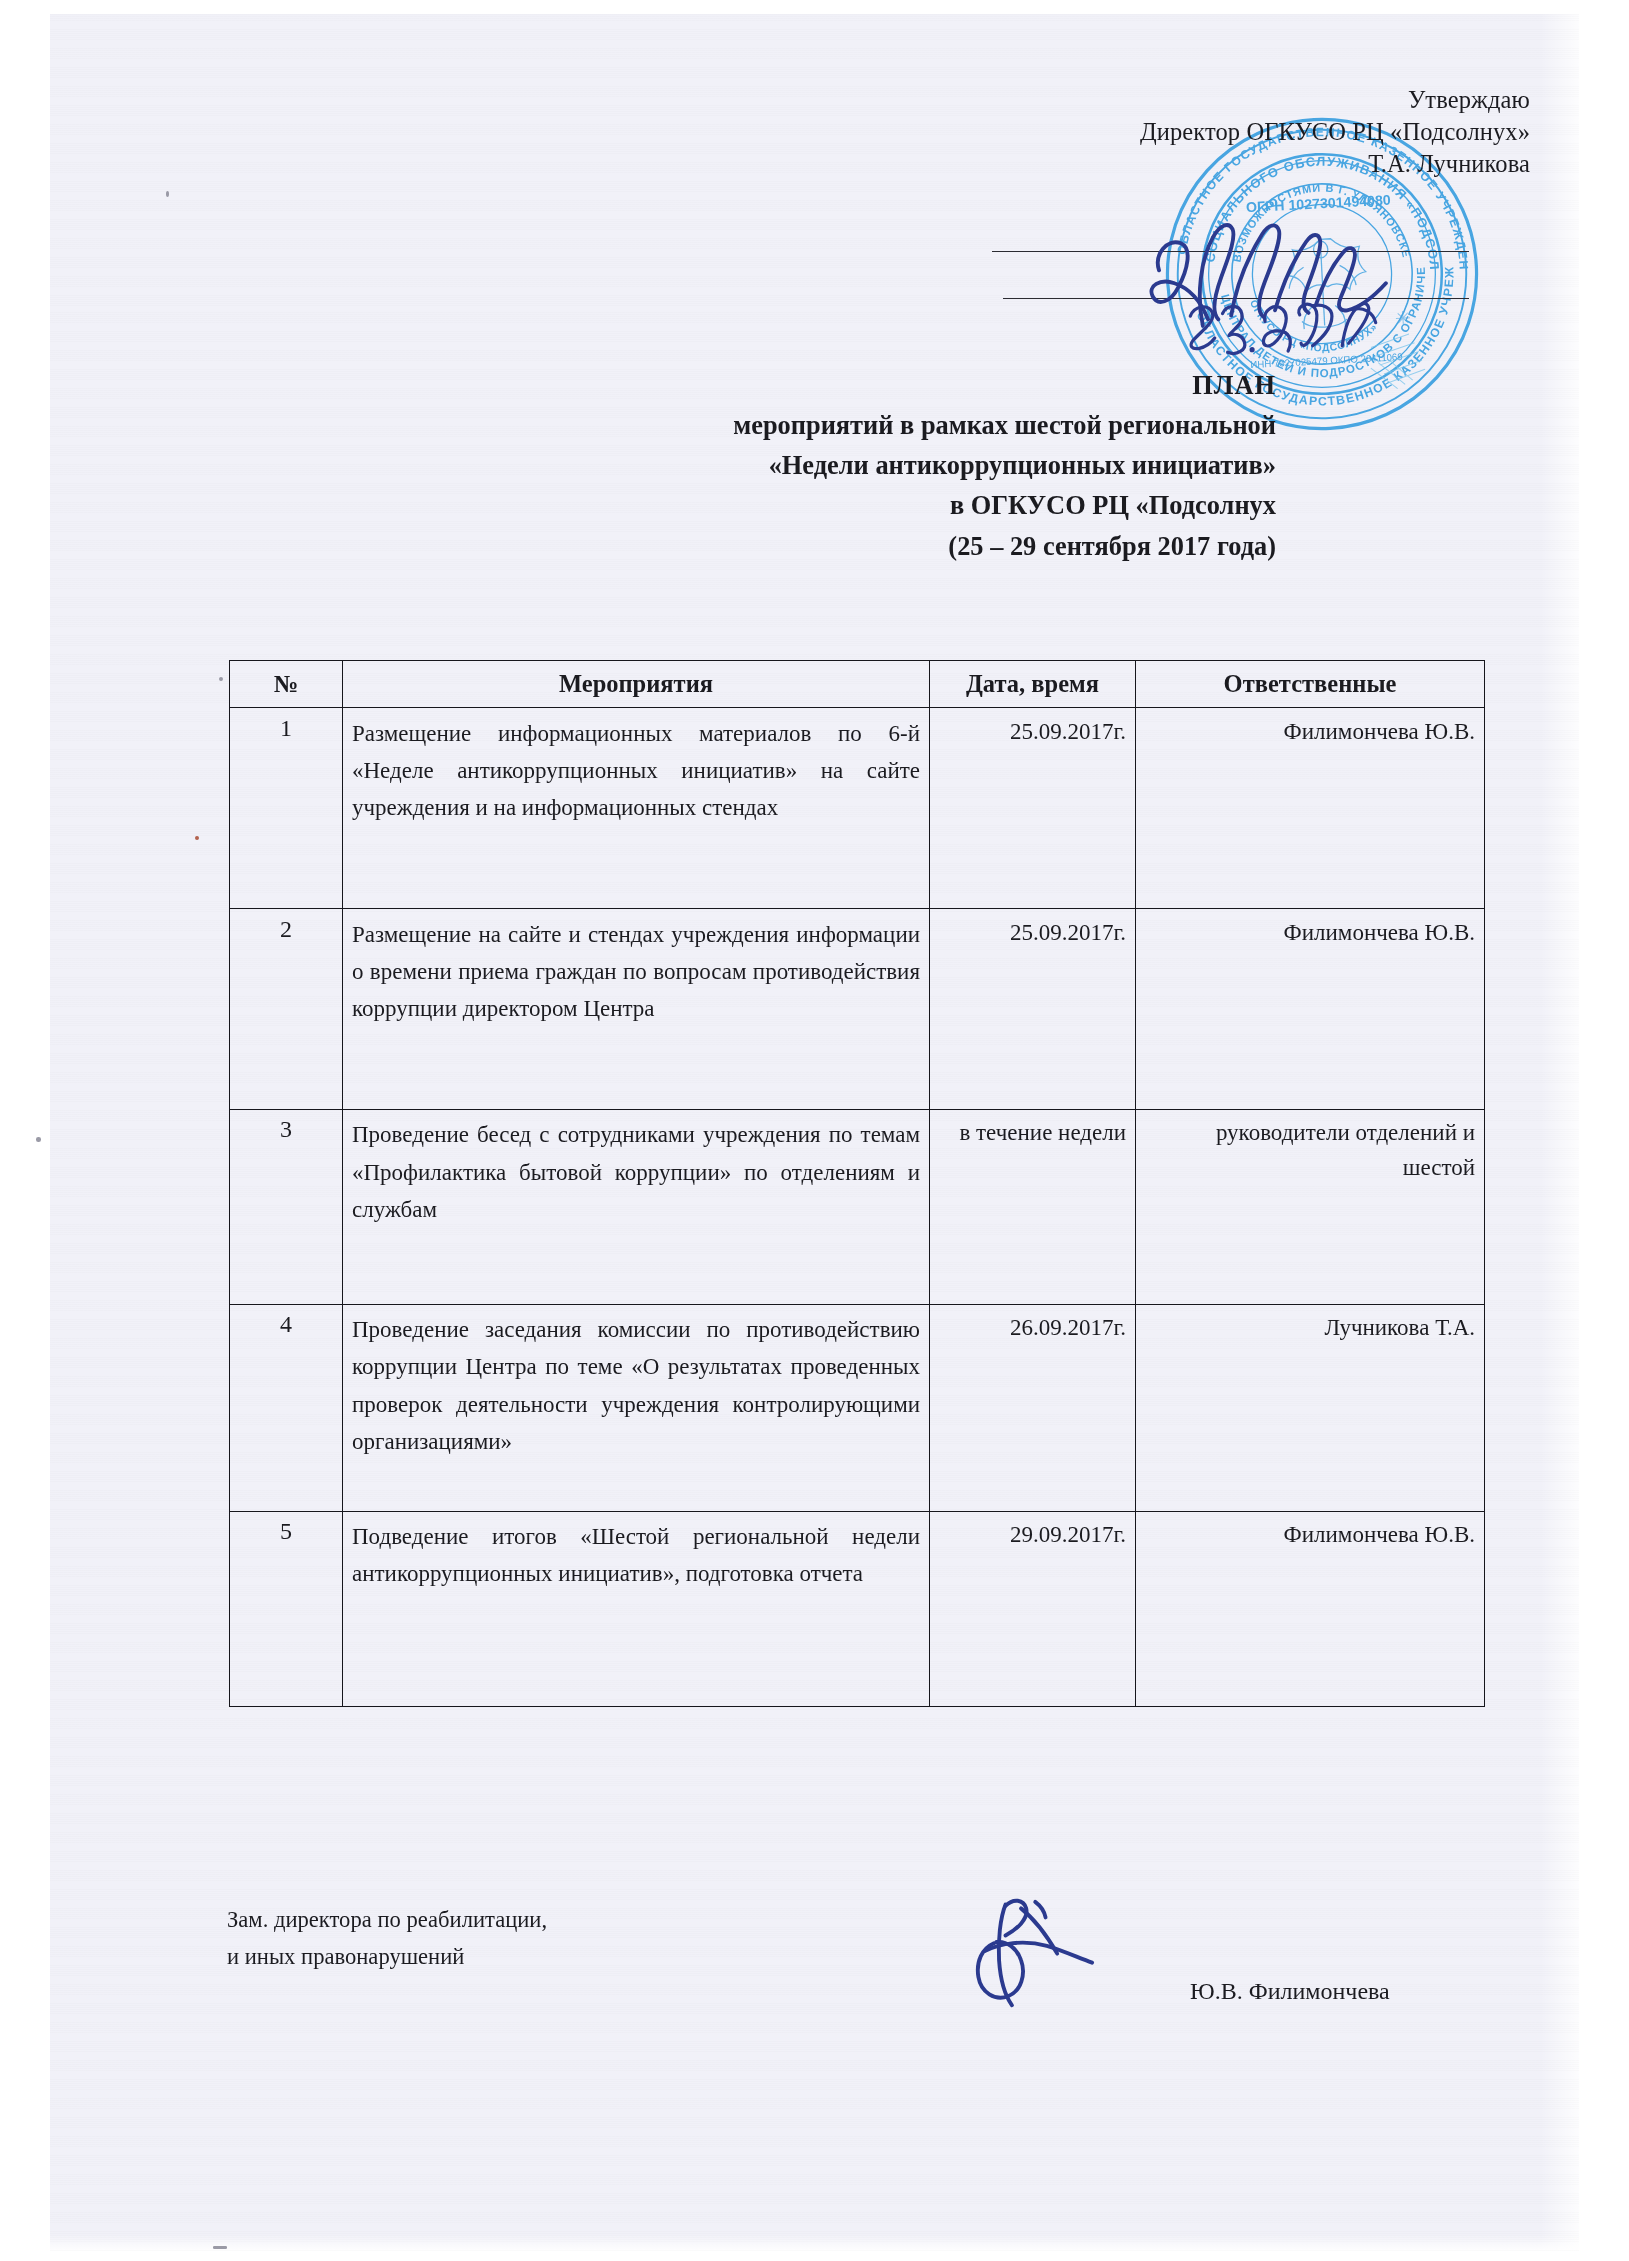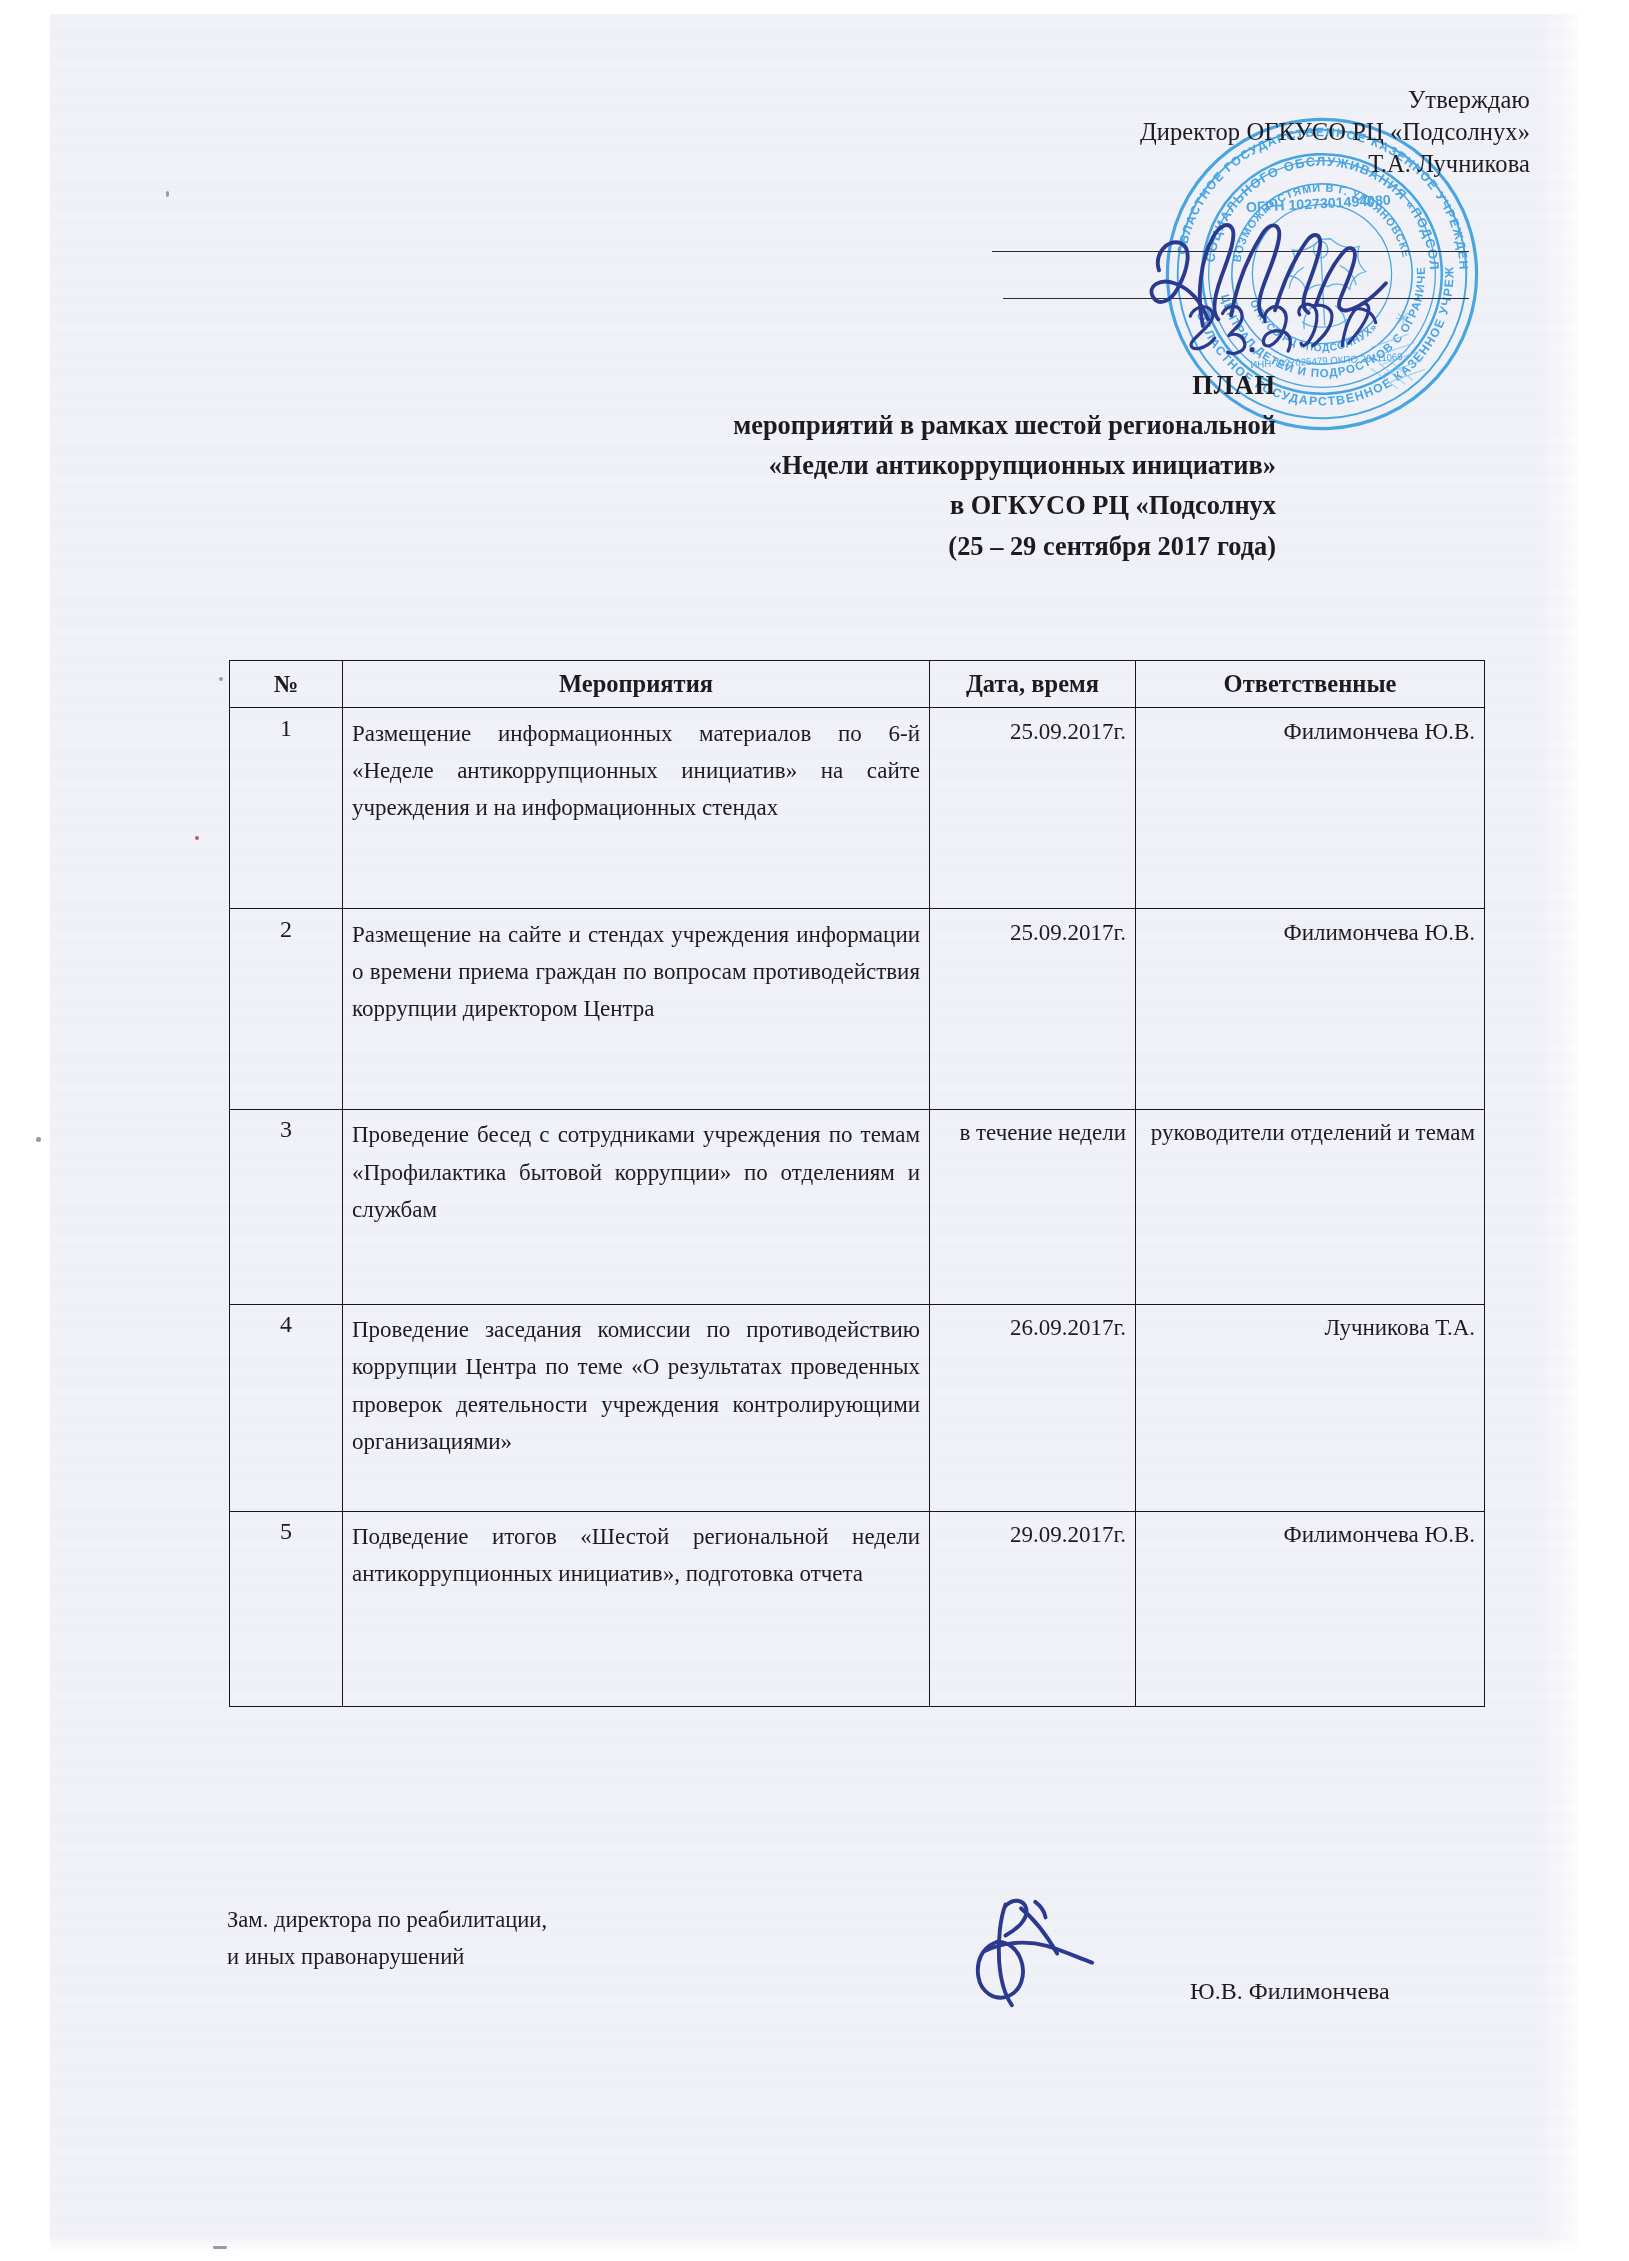--- a/index.html
+++ b/index.html
@@ -356,21 +356,21 @@
     <tr class="row-h-2">
       <td class="cell-num">2</td>
       <td class="cell-event">Размещение на сайте и стендах учреждения информации о времени приема граждан по вопросам противодействия коррупции директором Центра</td>
       <td class="cell-date">25.09.2017г.</td>
       <td class="cell-resp">Филимончева Ю.В.</td>
     </tr>
     <tr class="row-h-3">
       <td class="cell-num">3</td>
       <td class="cell-event">Проведение бесед с сотрудниками учреждения по темам «Профилактика бытовой коррупции» по отделениям и службам</td>
       <td class="cell-date">в течение недели</td>
-      <td class="cell-resp">руководители отделений и темам</td>
+      <td class="cell-resp">руководители отделений и шестой</td>
     </tr>
     <tr class="row-h-4">
       <td class="cell-num">4</td>
       <td class="cell-event">Проведение заседания комиссии по противодействию коррупции Центра по теме «О результатах проведенных проверок деятельности учреждения контролирующими организациями»</td>
       <td class="cell-date">26.09.2017г.</td>
       <td class="cell-resp">Лучникова Т.А.</td>
     </tr>
     <tr class="row-h-5">
       <td class="cell-num">5</td>
       <td class="cell-event">Подведение итогов «Шестой региональной недели антикоррупционных инициатив», подготовка отчета</td>

